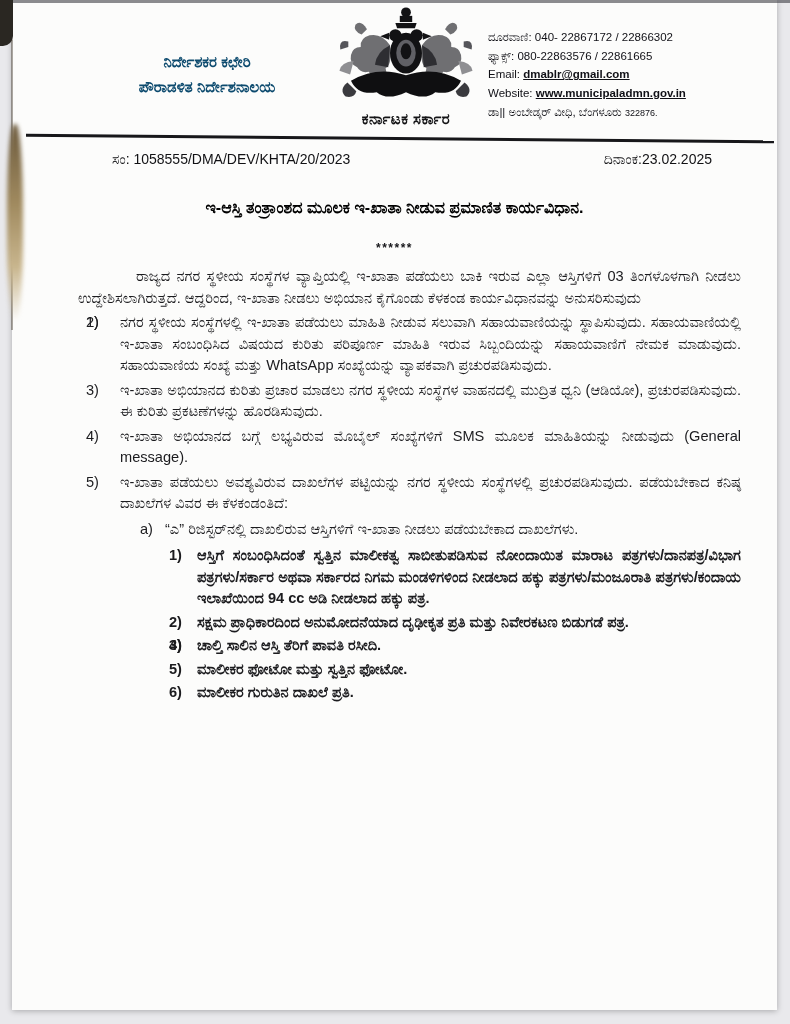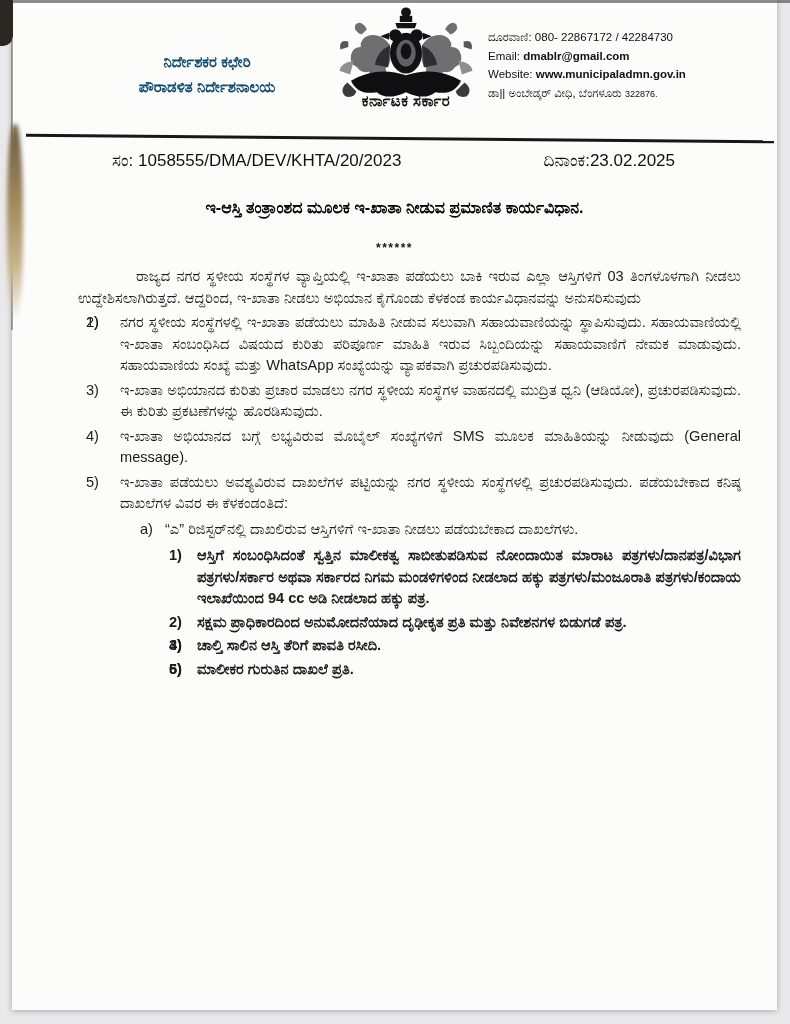--- a/index.html
+++ b/index.html
@@ -11,31 +11,31 @@
   .corner-blot { position:absolute; left:0; top:0; width:13px; height:46px; background:#2a2722; border-radius:0 0 10px 0; }
   .smudge { position:absolute; left:7px; top:124px; width:16px; height:198px;
             background:linear-gradient(180deg,#6d5b3e 0%,#a08a5f 40%,#c8b58d 72%,rgba(200,181,141,0) 100%);
             filter:blur(2px); border-radius:45%; }
   .page-edge-line { position:absolute; left:11px; top:40px; width:2px; height:290px; background:rgba(70,62,48,.45); filter:blur(.6px); }
 
   
   .office { position:absolute; left:70px; top:50px; width:250px; text-align:center;
             font-weight:bold; font-size:15px; line-height:1.65; color:#0c4a6e; }
   .emblem { position:absolute; left:323px; top:4px; width:142px; height:100px; }
-  .govt   { position:absolute; left:303px; top:92px; width:182px; text-align:center;
+  .govt   { position:absolute; left:303px; top:110px; width:182px; text-align:center;
             font-weight:bold; font-size:15px; color:#141416; letter-spacing:.5px; }
   .contact { position:absolute; left:476px; top:28px; width:294px; font-size:11.5px;
              line-height:1.62; color:#101016; }
-  .contact .link { font-weight:bold; }
+  .contact .link { font-weight:bold; text-decoration:underline; }
   .contact .pin { font-size:9px; }
 
   .rule { position:absolute; left:14px; top:137px; width:748px; height:3px; background:#17171a; transform:rotate(.5deg); }
 
-  .refrow { position:absolute; top:151px; left:0; width:765px; padding:0 102px 0 100px;
-            display:flex; justify-content:space-between; font-size:17px; color:#111114; }
+  .refrow { position:absolute; top:151px; left:0; width:765px; padding:0 65px 0 100px;
+            display:flex; justify-content:space-between; font-size:14px; color:#111114; }
   .title  { position:absolute; top:199px; left:0; width:765px; text-align:center;
             font-weight:bold; font-size:16px; color:#000000; }
   .stars  { position:absolute; top:241px; left:0; width:765px; text-align:center;
             font-size:12px; font-weight:bold; letter-spacing:1.5px; color:#16161a; }
 
   
   .content { position:absolute; top:266px; left:66px; width:663px; font-size:14.6px;
              line-height:21.5px; color:#1b1b1e; text-align:justify; }
   .intro { text-indent:58px; margin-bottom:1px; }
   .item { position:relative; padding-left:42px; margin-bottom:3px; }
@@ -81,21 +81,25 @@
       <ellipse cx="80" cy="55" rx="11" ry="15" fill="#606065"></ellipse>
       <ellipse cx="80" cy="53" rx="6" ry="9" fill="#121214"></ellipse>
       <path d="M18 86 q30 -17 62 -6 q32 -11 62 6 q-8 17 -29 13 q-12 10 -33 0 q-21 10 -33 0 q-21 4 -29 -13z" fill="#0f0f11"></path>
     </svg>
 
     <div class="govt">ಕರ್ನಾಟಕ ಸರ್ಕಾರ</div>
 
     <div class="contact">
       <div>
         <span>ದೂರವಾಣಿ:</span>
-        <span>080- 22867172 / 42284730</span>
+        <span>040- 22867172 / 22866302</span>
+      </div>
+      <div>
+        <span>ಫ್ಯಾಕ್ಸ್:</span>
+        <span>080-22863576  / 22861665</span>
       </div>
       <div>
         <span>Email:</span>
         <span class="link">dmablr@gmail.com</span>
       </div>
       <div>
         <span>Website:</span>
         <span class="link">www.municipaladmn.gov.in</span>
       </div>
       <div>
@@ -149,31 +153,32 @@
         <span>“ಎ” ರಿಜಿಸ್ಟರ್‌ನಲ್ಲಿ ದಾಖಲಿರುವ ಆಸ್ತಿಗಳಿಗೆ ಇ-ಖಾತಾ ನೀಡಲು ಪಡೆಯಬೇಕಾದ ದಾಖಲೆಗಳು.</span>
       </div>
 
       <div>
         <div class="doc">
           <span class="marker">1)</span>
           <span>ಆಸ್ತಿಗೆ ಸಂಬಂಧಿಸಿದಂತೆ ಸ್ವತ್ತಿನ ಮಾಲೀಕತ್ವ ಸಾಬೀತುಪಡಿಸುವ ನೋಂದಾಯಿತ ಮಾರಾಟ ಪತ್ರಗಳು/ದಾನಪತ್ರ/ವಿಭಾಗ ಪತ್ರಗಳು/ಸರ್ಕಾರ ಅಥವಾ ಸರ್ಕಾರದ ನಿಗಮ ಮಂಡಳಿಗಳಿಂದ ನೀಡಲಾದ ಹಕ್ಕು ಪತ್ರಗಳು/ಮಂಜೂರಾತಿ ಪತ್ರಗಳು/ಕಂದಾಯ ಇಲಾಖೆಯಿಂದ 94 cc ಅಡಿ ನೀಡಲಾದ ಹಕ್ಕು ಪತ್ರ.</span>
         </div>
         <div class="doc">
           <span class="marker">2)</span>
-          <span>ಸಕ್ಷಮ ಪ್ರಾಧಿಕಾರದಿಂದ ಅನುಮೋದನೆಯಾದ ದೃಢೀಕೃತ ಪ್ರತಿ ಮತ್ತು ನಿವೇಶನಗಳ ಬಿಡುಗಡೆ ಪತ್ರ.</span>
+          <span>ಸಕ್ಷಮ ಪ್ರಾಧಿಕಾರದಿಂದ ಅನುಮೋದನೆಯಾದ ದೃಢೀಕೃತ ಪ್ರತಿ ಮತ್ತು ನಿವೇರಕಟಣ ಬಿಡುಗಡೆ ಪತ್ರ.</span>
         </div>
         <div class="doc">
           <span class="marker">3)</span>
         </div>
         <div class="doc">
           <span class="marker">4)</span>
           <span>ಚಾಲ್ತಿ ಸಾಲಿನ ಆಸ್ತಿ ತೆರಿಗೆ ಪಾವತಿ ರಸೀದಿ.</span>
         </div>
         <div class="doc">
           <span class="marker">5)</span>
+          <span>ಮಾಲೀಕರ ಫೋಟೋ ಮತ್ತು ಸ್ವತ್ತಿನ ಫೋಟೋ.</span>
         </div>
         <div class="doc">
           <span class="marker">6)</span>
           <span>ಮಾಲೀಕರ ಗುರುತಿನ ದಾಖಲೆ ಪ್ರತಿ.</span>
         </div>
       </div>
     </div>
 
   </div>
 

